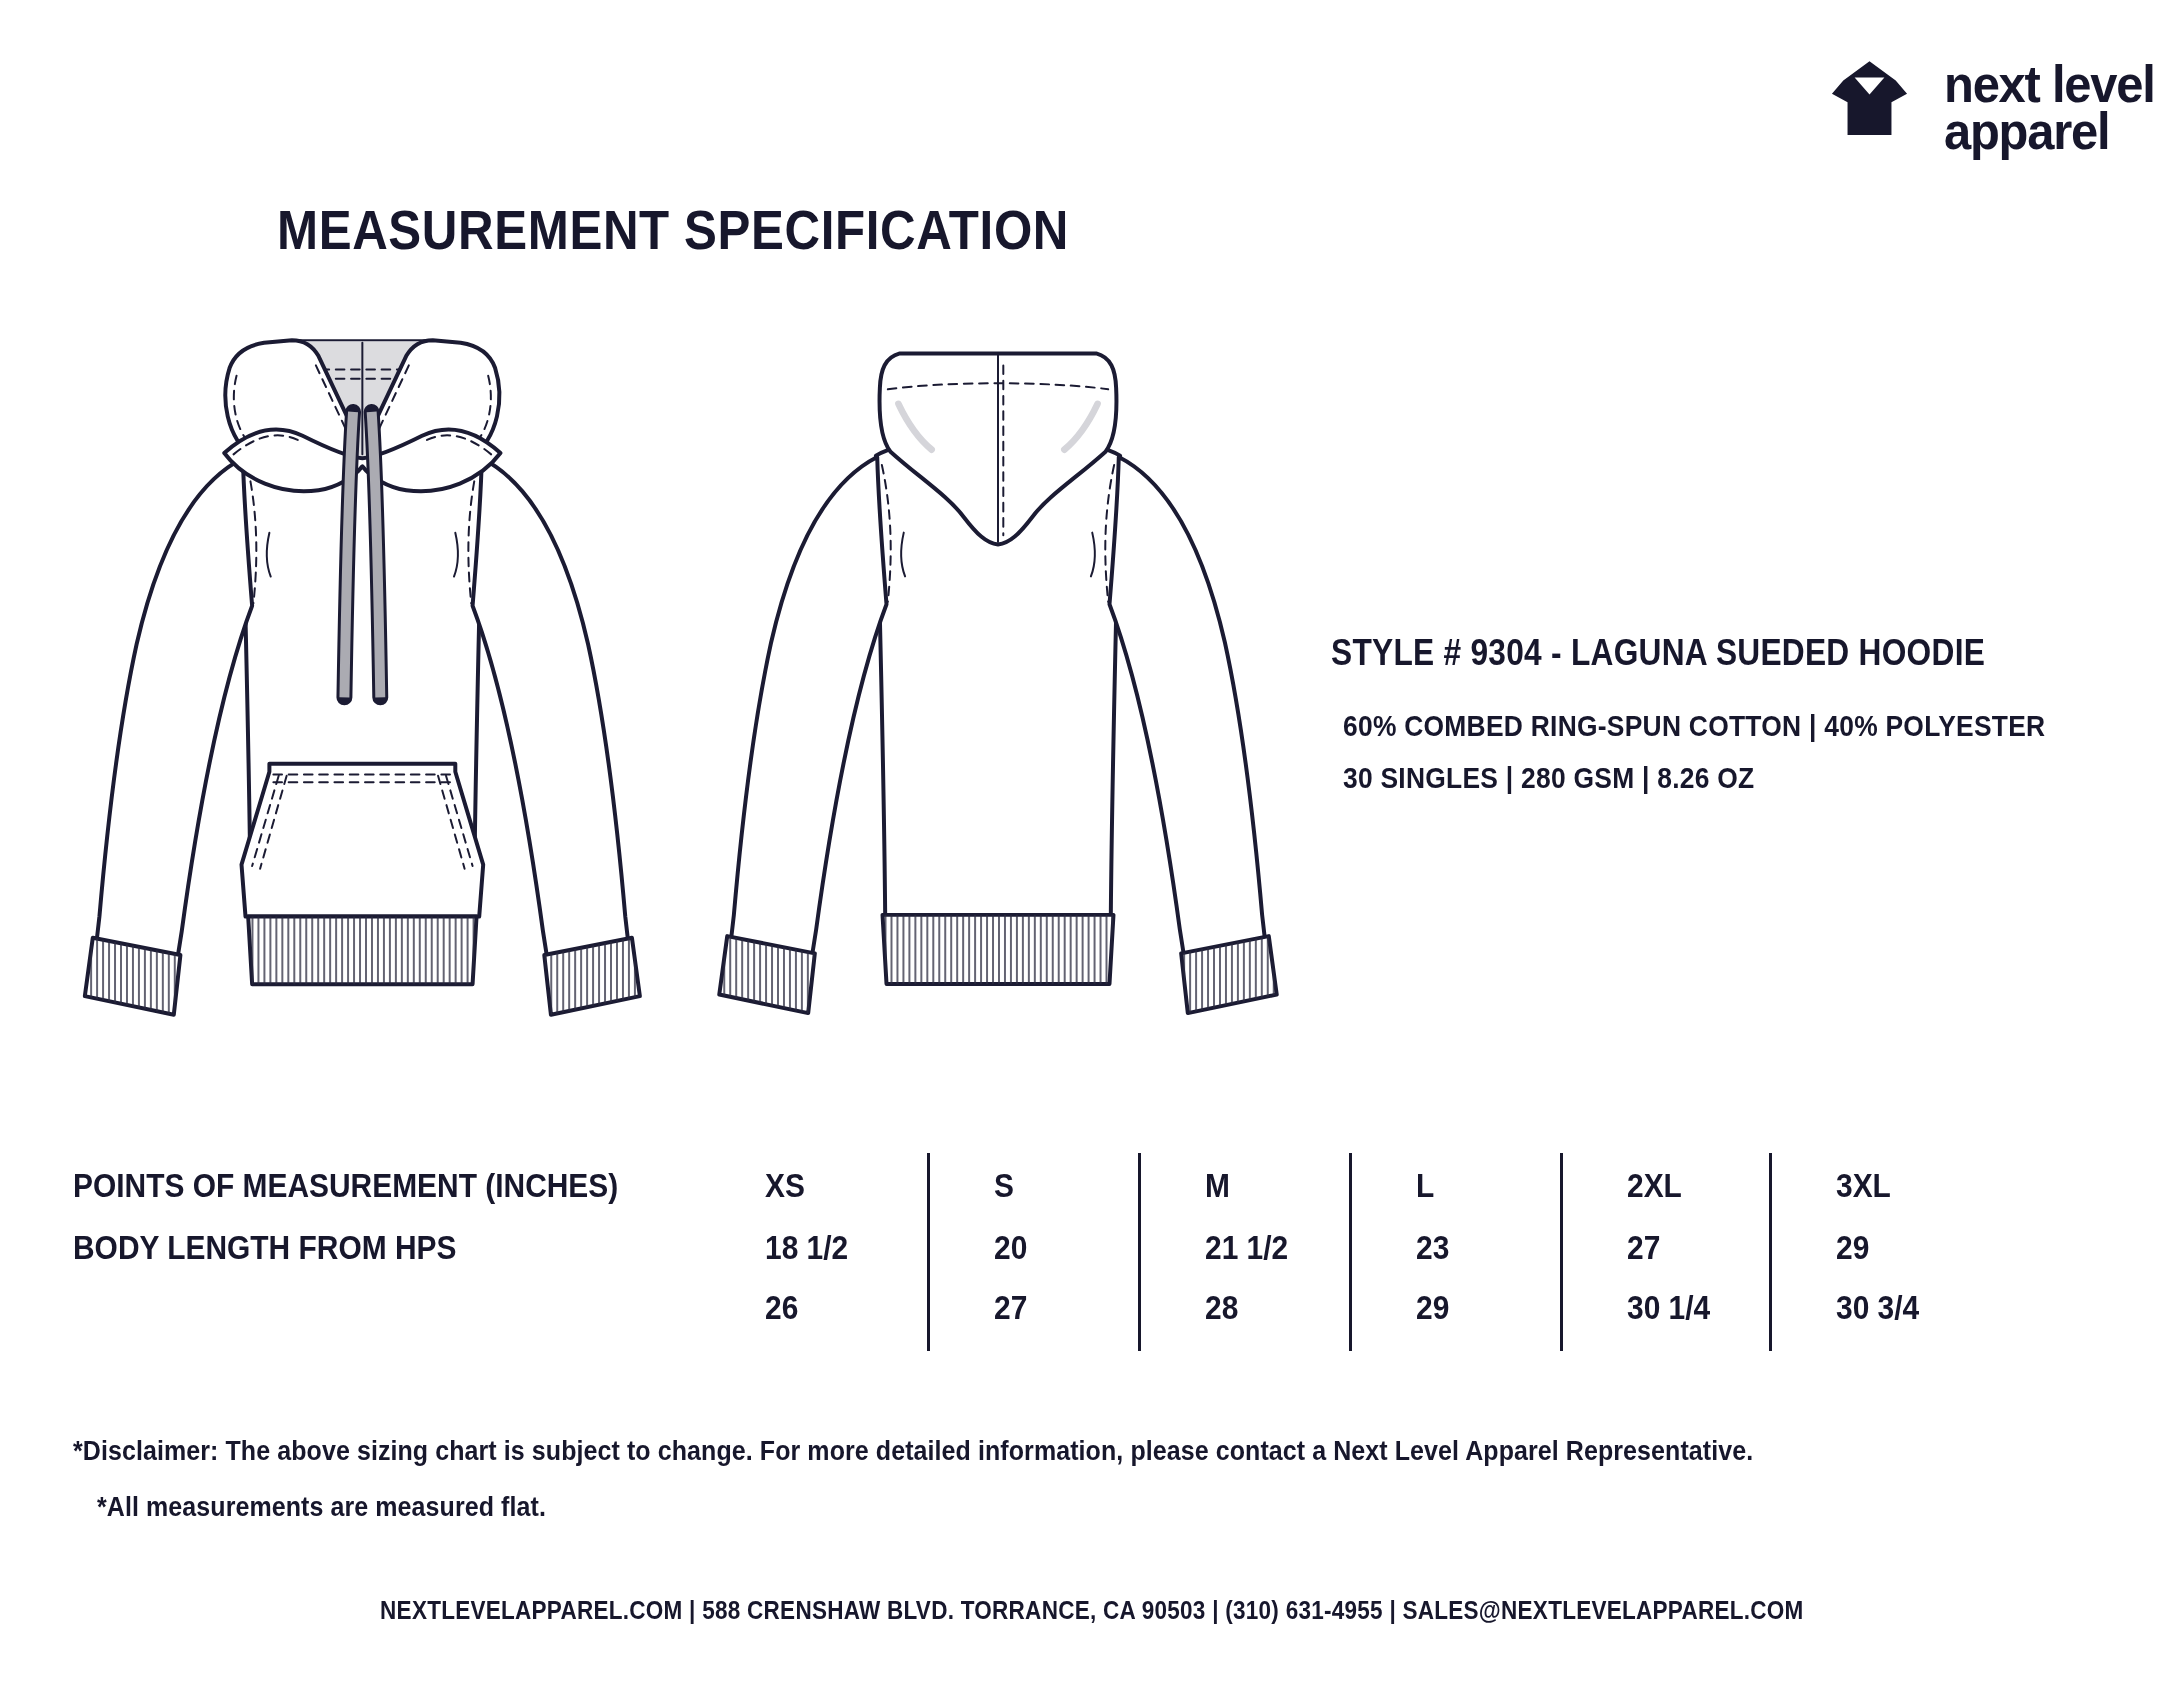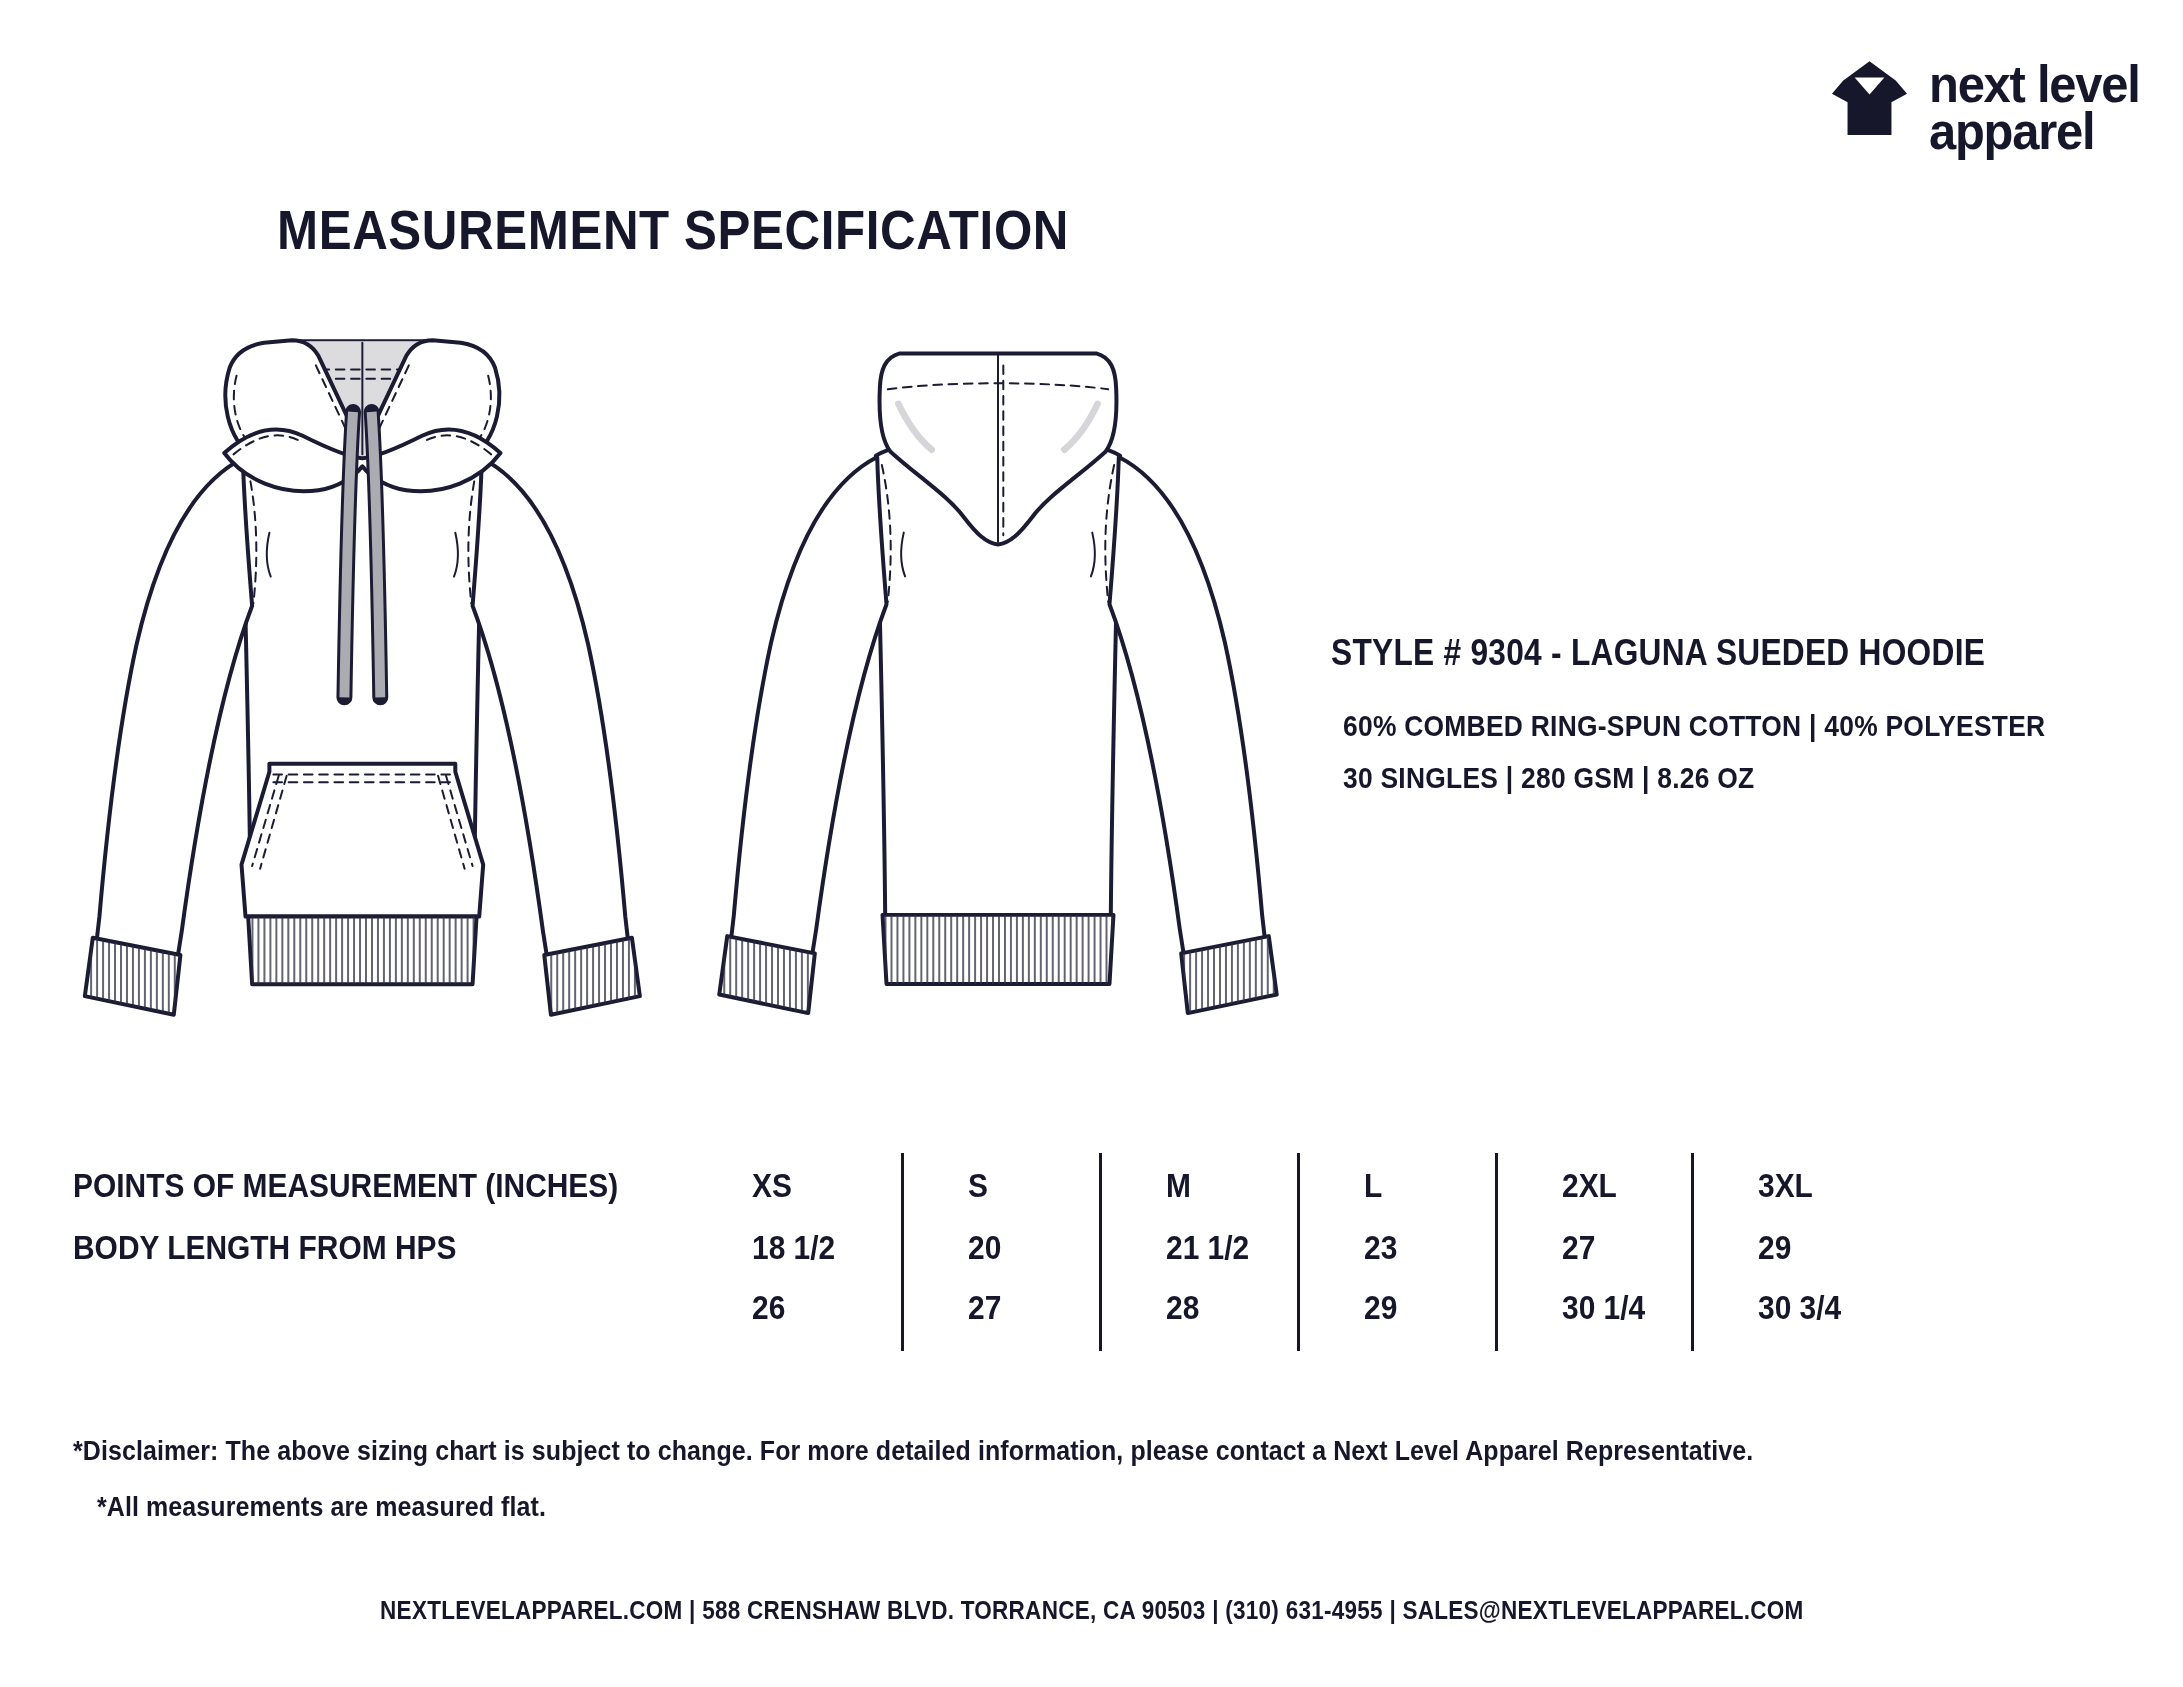--- a/index.html
+++ b/index.html
@@ -5,34 +5,34 @@
   html,body{margin:0;padding:0;}
   body{
     width:2183px;height:1687px;position:relative;background:#ffffff;
     font-family:"Liberation Sans", sans-serif;color:#17172c;overflow:hidden;
   }
   .abs{position:absolute;}
   .cx{display:inline-block;transform:scaleX(.88);transform-origin:0 50%;white-space:nowrap;}
   .cxc{display:inline-block;transform:scaleX(.9);transform-origin:50% 50%;white-space:nowrap;}
 
   
-  .logo{left:1827px;top:57px;display:flex;align-items:flex-start;gap:17px;}
+  .logo{left:1827px;top:57px;display:flex;align-items:flex-start;gap:32px;}
   .logo-text{font-weight:bold;font-size:52px;line-height:.9;letter-spacing:-1.3px;
     transform:scaleX(.94);transform-origin:0 0;margin-top:4px;}
 
   
   .page-title{left:277px;top:197px;font-size:56px;font-weight:bold;letter-spacing:0.7px;}
 
   
   .style-info{left:1331px;top:632px;width:807px;}
   .style-info h2{margin:0 0 26px 0;font-size:36px;font-weight:bold;letter-spacing:0.3px;}
   .style-line{font-size:30px;font-weight:600;line-height:52px;letter-spacing:0.3px;margin-left:12px;}
 
   
-  .size-table{left:73px;top:1153px;height:198px;display:flex;align-items:stretch;}
+  .size-table{left:73px;top:1153px;height:198px;display:flex;align-items:stretch;gap:13px;}
   .tcol{display:flex;flex-direction:column;}
   .tcol.labels{width:615px;}
   .tcol.sz{box-sizing:border-box;padding-left:64px;}
   .tcol.sz.div{border-left:3.3px solid #17172c;}
   .tcell{height:60px;display:flex;align-items:center;font-size:34px;font-weight:bold;}
   .tcell.first{height:64px;}
 
   
   .note{left:73px;font-size:28.4px;font-weight:600;letter-spacing:0.1px;}
 

